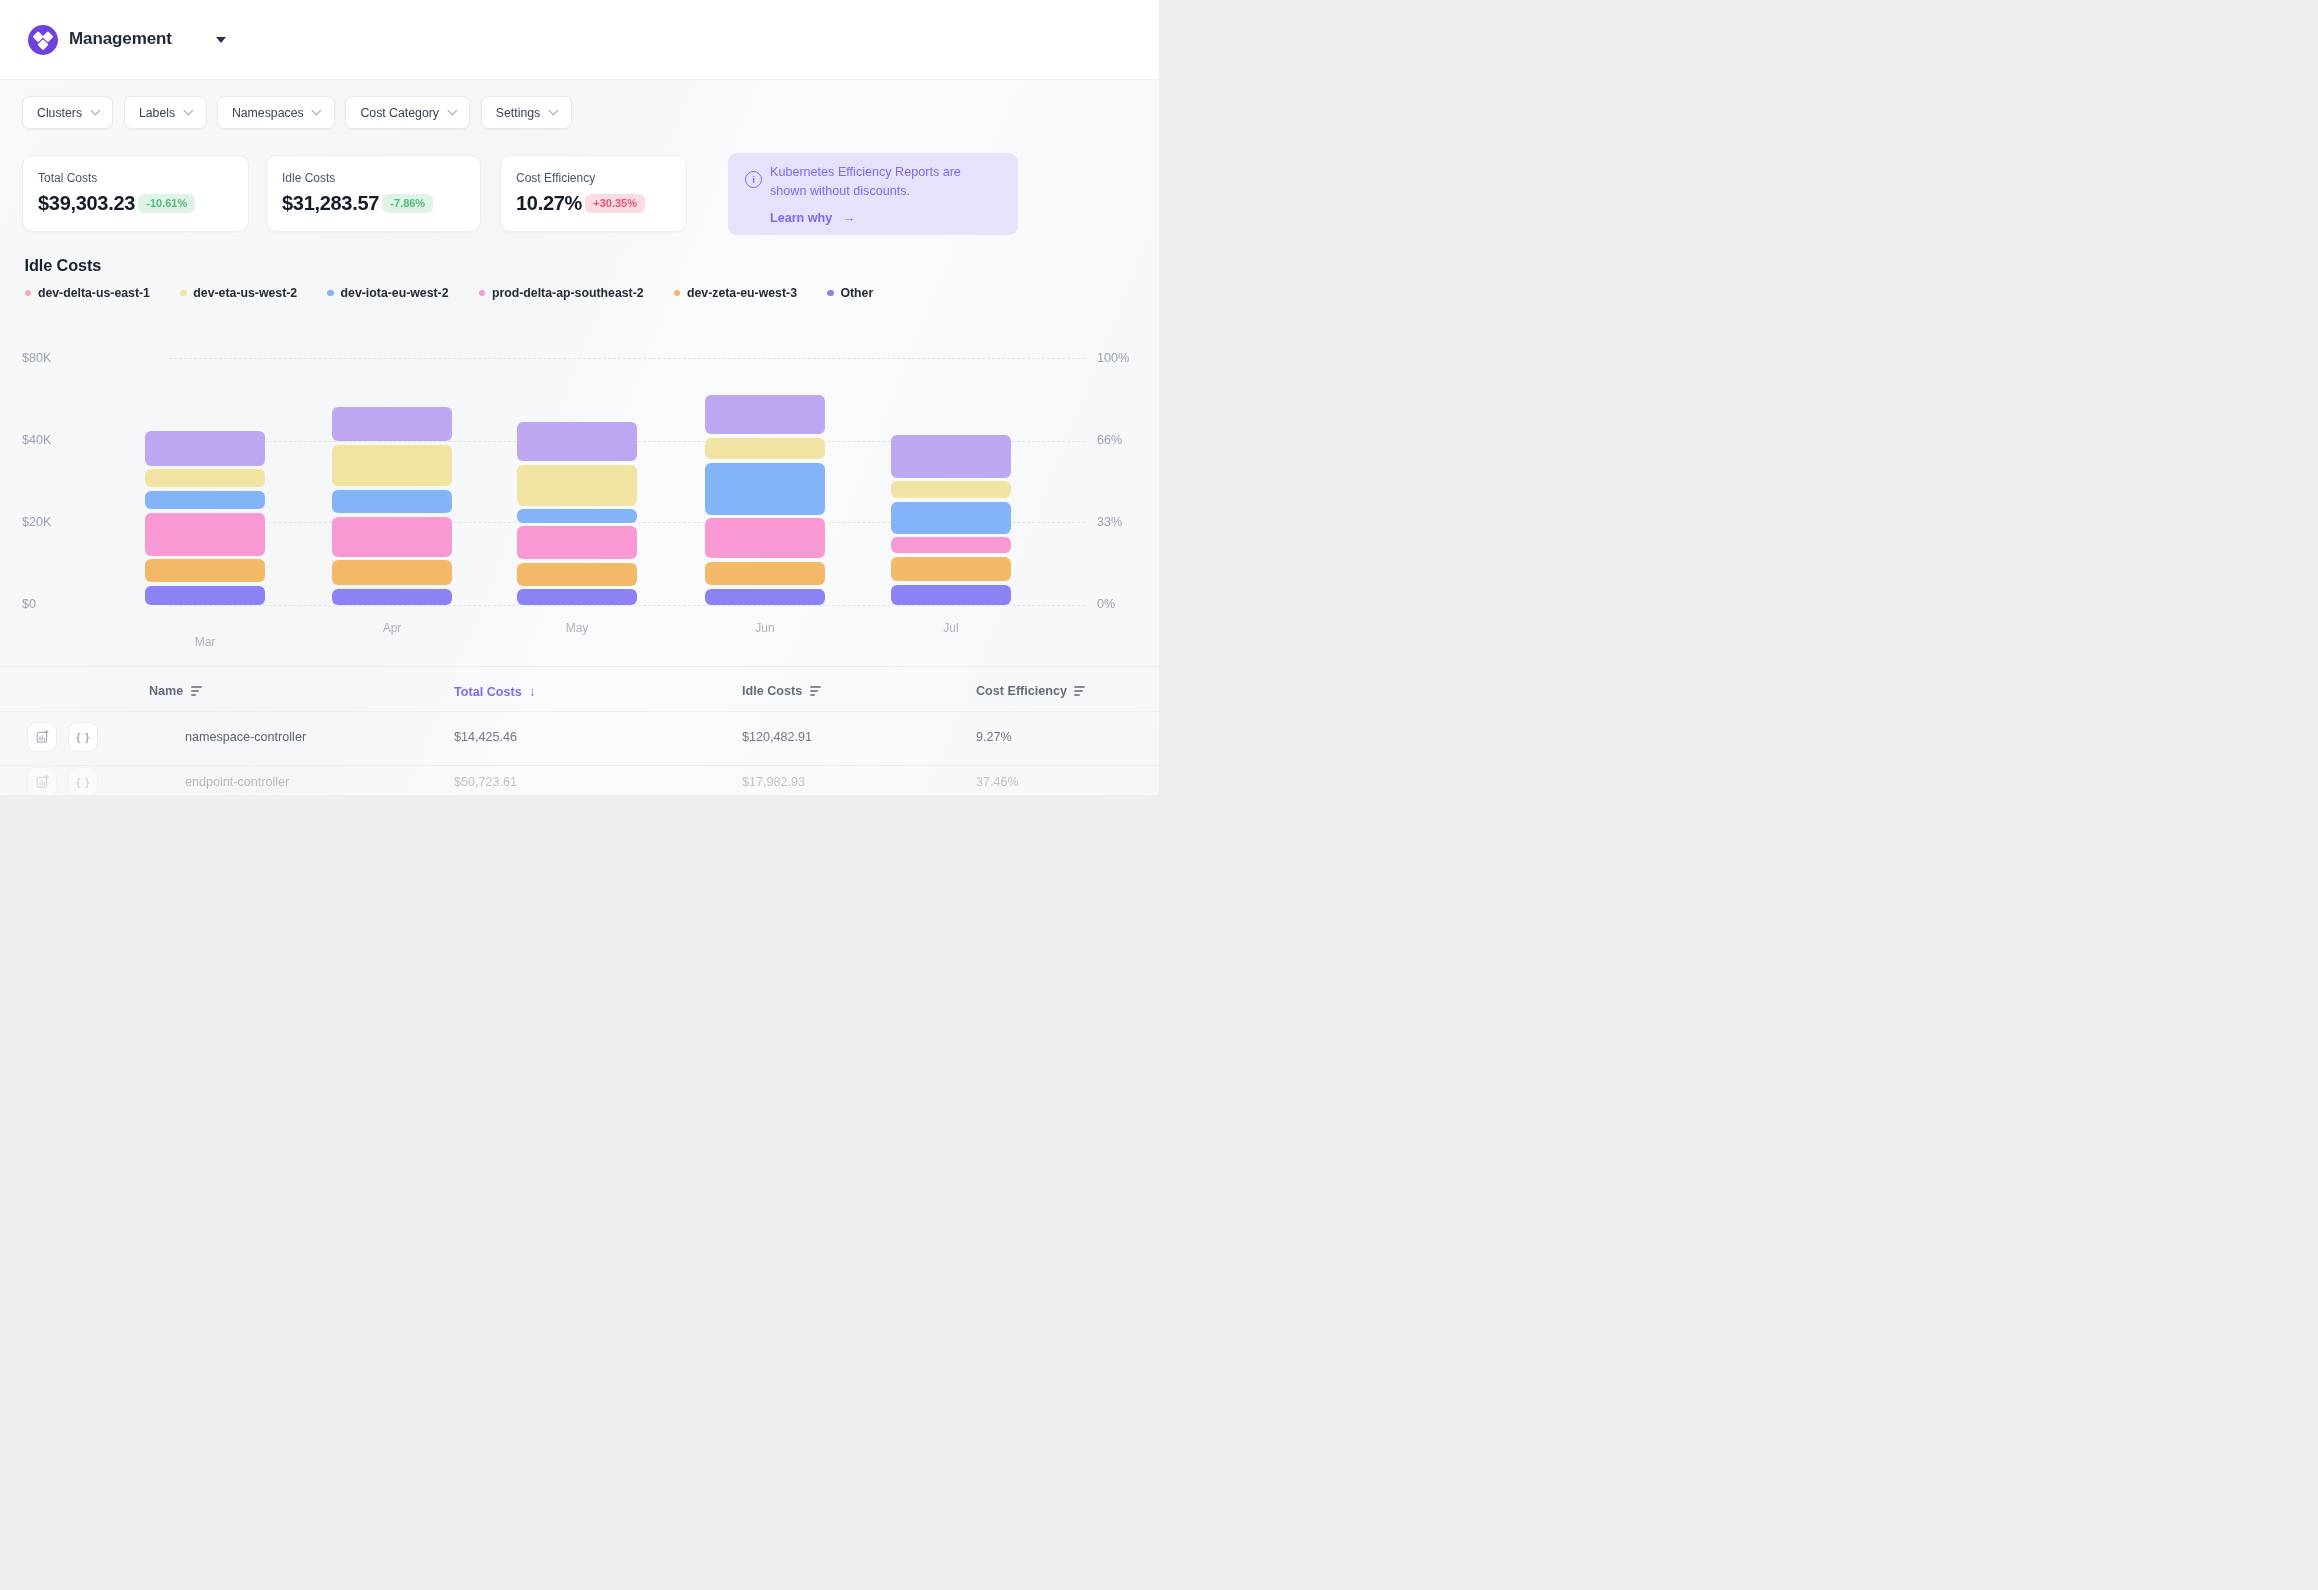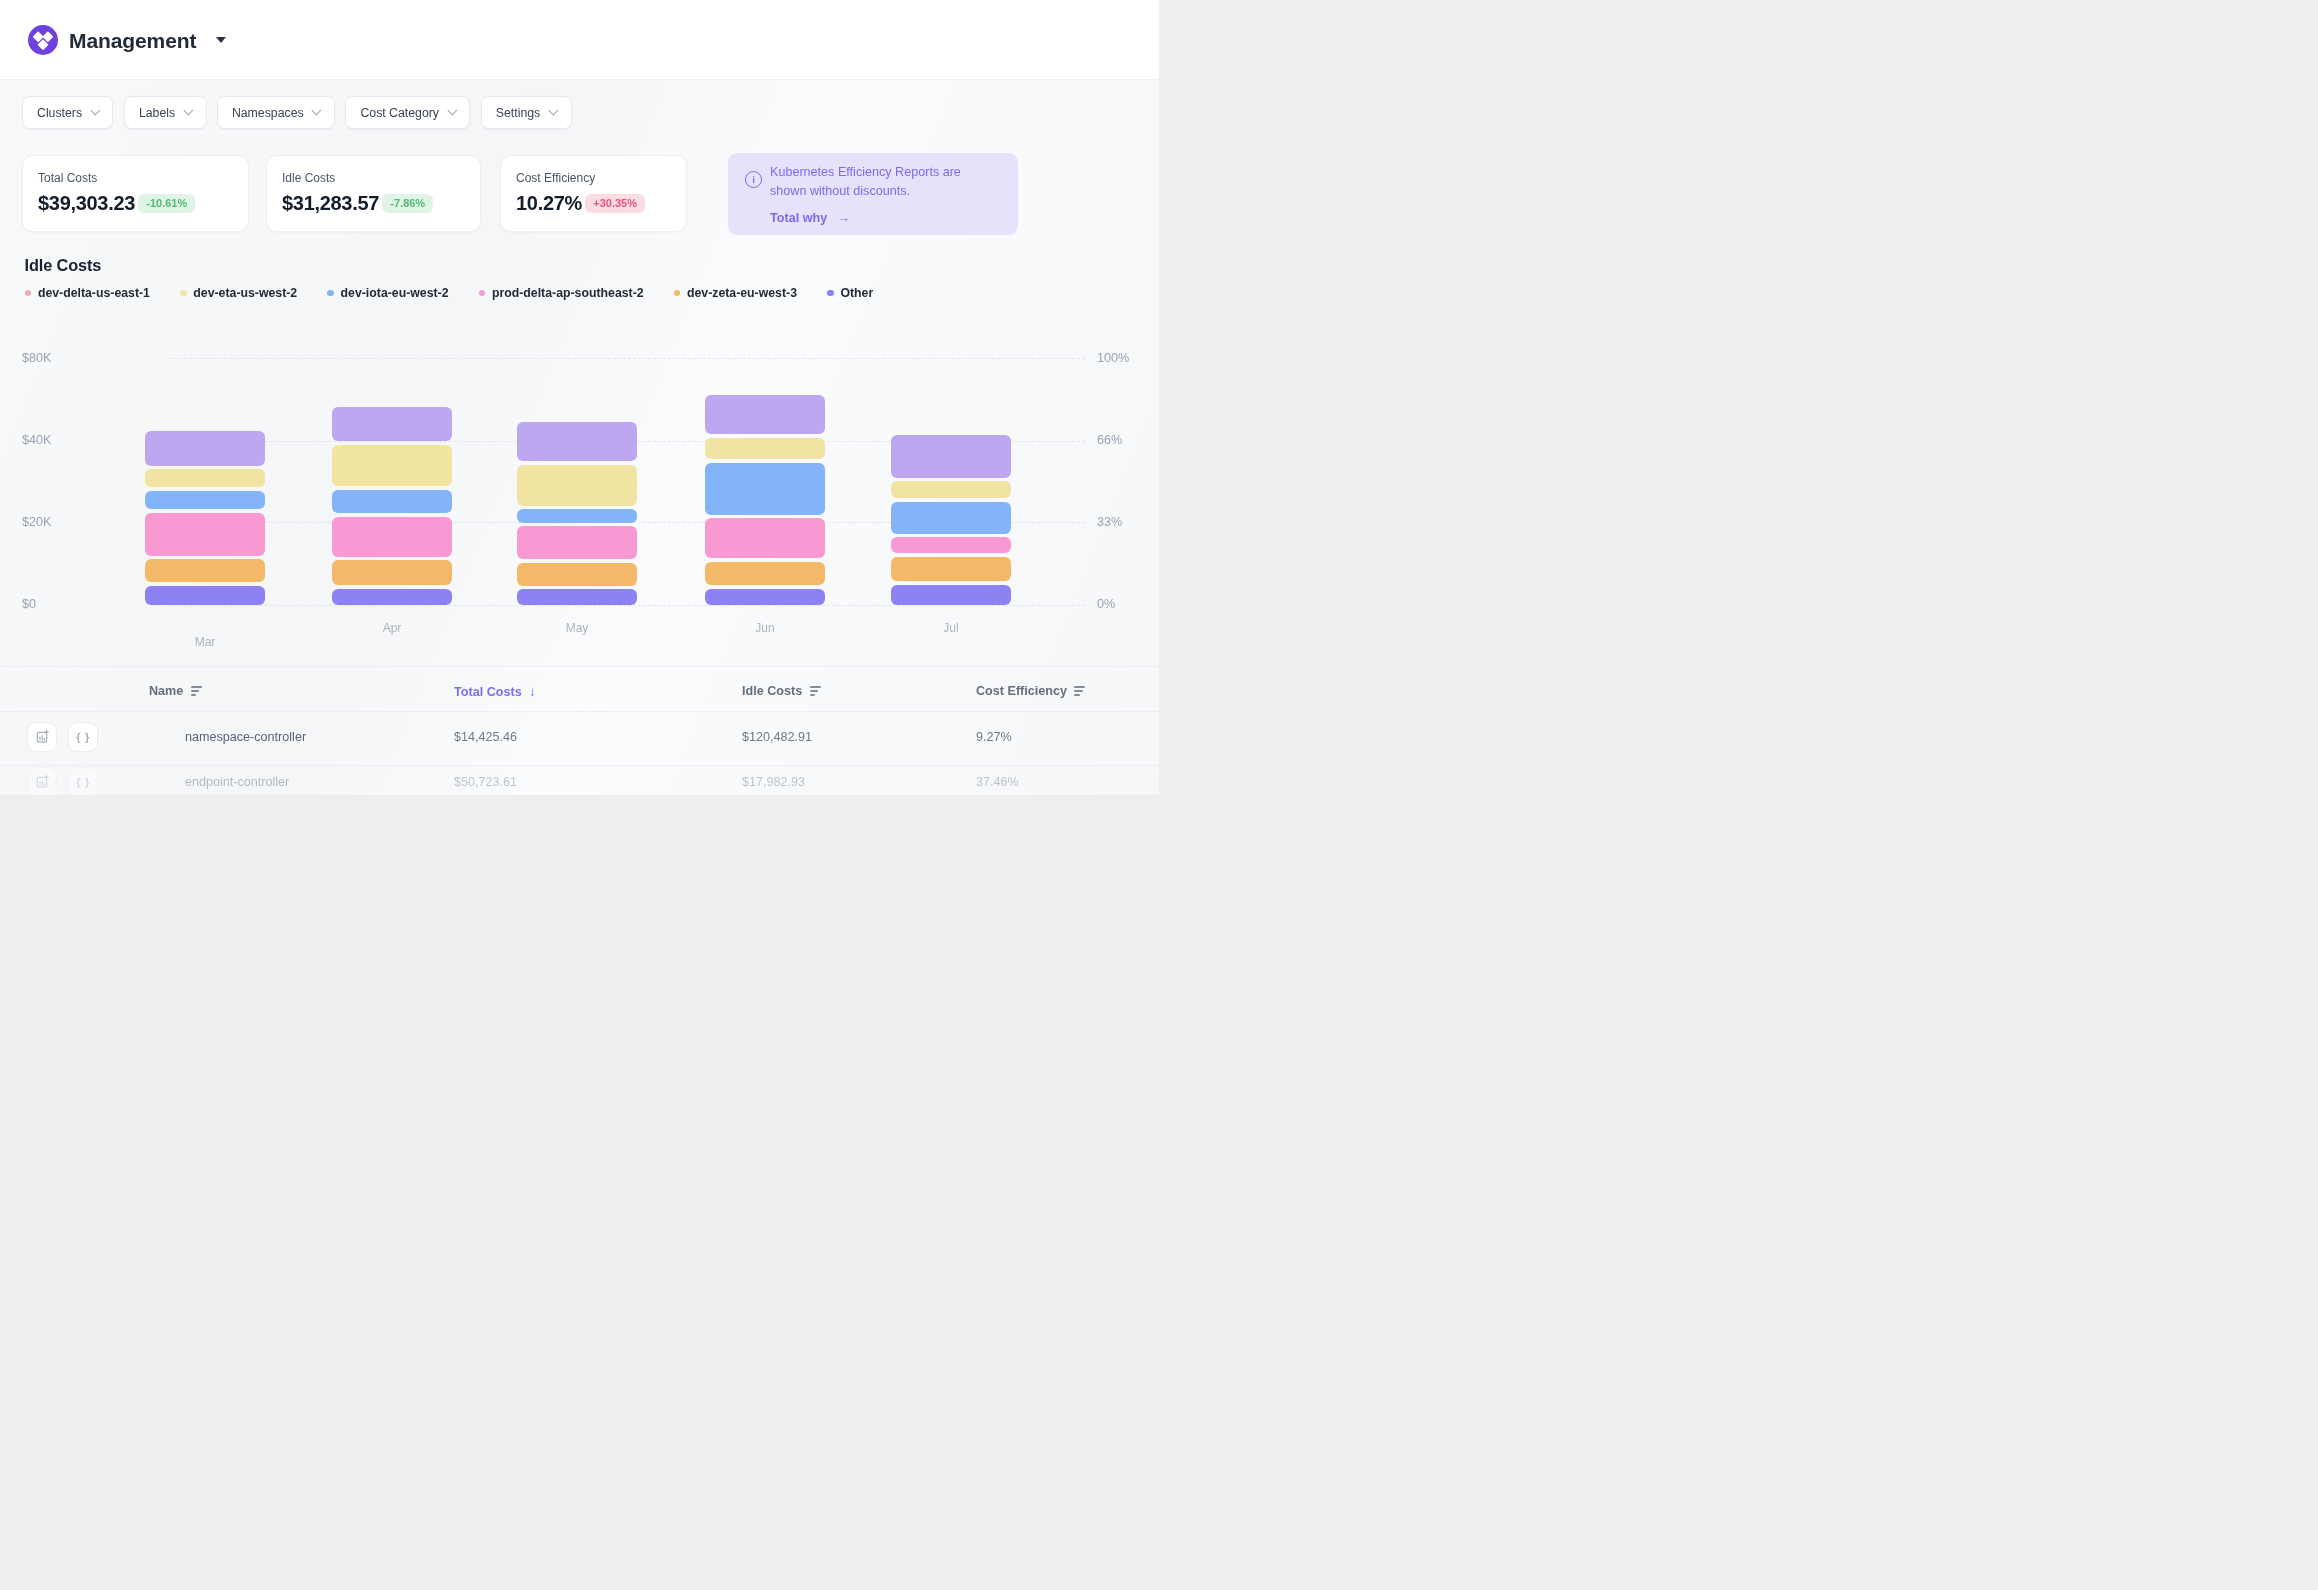--- a/index.html
+++ b/index.html
@@ -6,21 +6,21 @@
   html,body { background:#EDEEF0; }
   body { font-family:"Liberation Sans", sans-serif; }
   .page {
     position:relative; width:1159px; height:795px; overflow:hidden;
     background:linear-gradient(112deg,#f8f9fb 0%,#f5f6f8 40%,#fafbfc 58%,#f6f7f9 100%);
   }
   
   .topbar { position:absolute; left:0; top:0; width:1159px; height:80px;
             background:#ffffff; border-bottom:0.7px solid #EDEEF1; }
   .logo { position:absolute; left:27.5px; top:24.5px; width:30px; height:30px; }
-  .app-title { position:absolute; left:69px; top:29px; font-size:21px; font-weight:700;
+  .app-title { position:absolute; left:69px; top:29px; font-size:17px; font-weight:700;
                color:#222B38; letter-spacing:-0.1px; }
   .title-caret { position:absolute; left:216px; top:37px; width:0; height:0;
                  border-left:5.2px solid transparent; border-right:5.2px solid transparent;
                  border-top:6px solid #2A3441; }
   
   .filters { position:absolute; left:22px; top:96px; display:flex; gap:10.4px; }
   .filter-btn { display:flex; align-items:center; height:33px; padding:0 14px;
     background:#fff; border:0.7px solid #E7E9ED; border-radius:7.4px;
     box-shadow:0 0.7px 1.5px rgba(16,24,40,.05); font-size:12.3px; font-weight:500;
     color:#3A4352; cursor:pointer; white-space:nowrap; }
@@ -140,21 +140,21 @@
         </div>
       </div>
     </div>
 
   <div class="banner">
     <div class="info-circ">
         <span>i</span>
       </div>
     <div class="banner-text">Kubernetes Efficiency Reports are shown without discounts.</div>
     <div class="banner-link-row">
-      <span class="banner-link">Total why</span>
+      <span class="banner-link">Learn why</span>
       <span class="banner-arrow">→</span>
     </div>
   </div>
 
   <div class="section-title">Idle Costs</div>
   <div class="legend" id="legend">
       <div class="legend-item">
         <span class="legend-dot" style="background: rgb(240, 172, 182);"></span>
         <span>dev-delta-us-east-1</span>
       </div>

